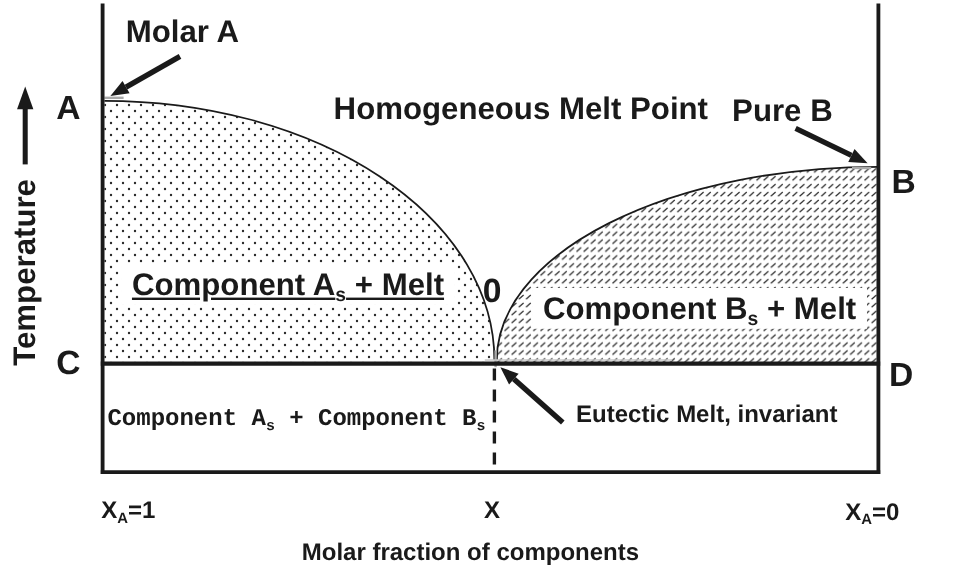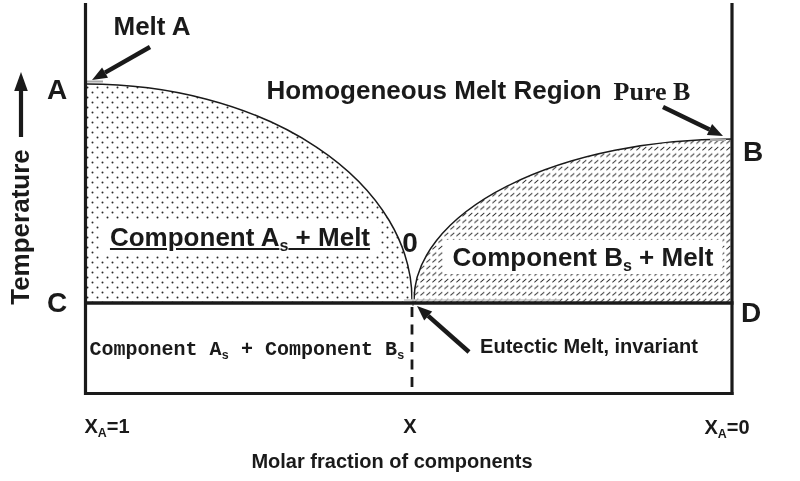--- a/index.html
+++ b/index.html
@@ -79,23 +79,23 @@
   </svg>
 
   <div class="label rot sz26" style="left:20px; top:227px;">Temperature</div>
 
   <div class="label sz28" style="left:57px; top:90px;">A</div>
   <div class="label sz28" style="left:57px; top:303px;">C</div>
   <div class="label sz28" style="left:753px; top:152px;">B</div>
   <div class="label sz28" style="left:751px; top:313px;">D</div>
   <div class="label sz28" style="left:410px; top:243px;">0</div>
 
-  <div class="label sz26" style="left:152px; top:26px;">Melt A</div>
-  <div class="label sz26" style="left:652px; top:92px;font-family:Liberation Serif, serif;">Pure B</div>
-  <div class="label sz27" style="left:434px; top:90px;">Homogeneous Melt Region</div>
+  <div class="label sz26" style="left:152px; top:26px;">Molar A</div>
+  <div class="label sz26" style="left:652px; top:92px;">Pure B</div>
+  <div class="label sz27" style="left:434px; top:90px;">Homogeneous Melt Point</div>
 
   <div class="label sz27 whitebg" style="left:240px; top:237px;text-decoration:underline;"><span>Component A</span><span class="sub">s</span><span> + Melt</span></div>
 
   <div class="label sz27 whitebg" style="left:583px; top:257px;"><span>Component B</span><span class="sub">s</span><span> + Melt</span></div>
 
   <div class="label sz20" style="left:247px; top:350px;font-family:Liberation Mono, monospace;"><span>Component A</span><span class="sub">s</span><span> + Component B</span><span class="sub">s</span></div>
 
   <div class="label sz20" style="left:589px; top:346px;">Eutectic Melt, invariant</div>
 
   <div class="label sz24" style="left:107px; top:426px;"><span>X</span><span class="sub">A</span><span>=1</span></div>

